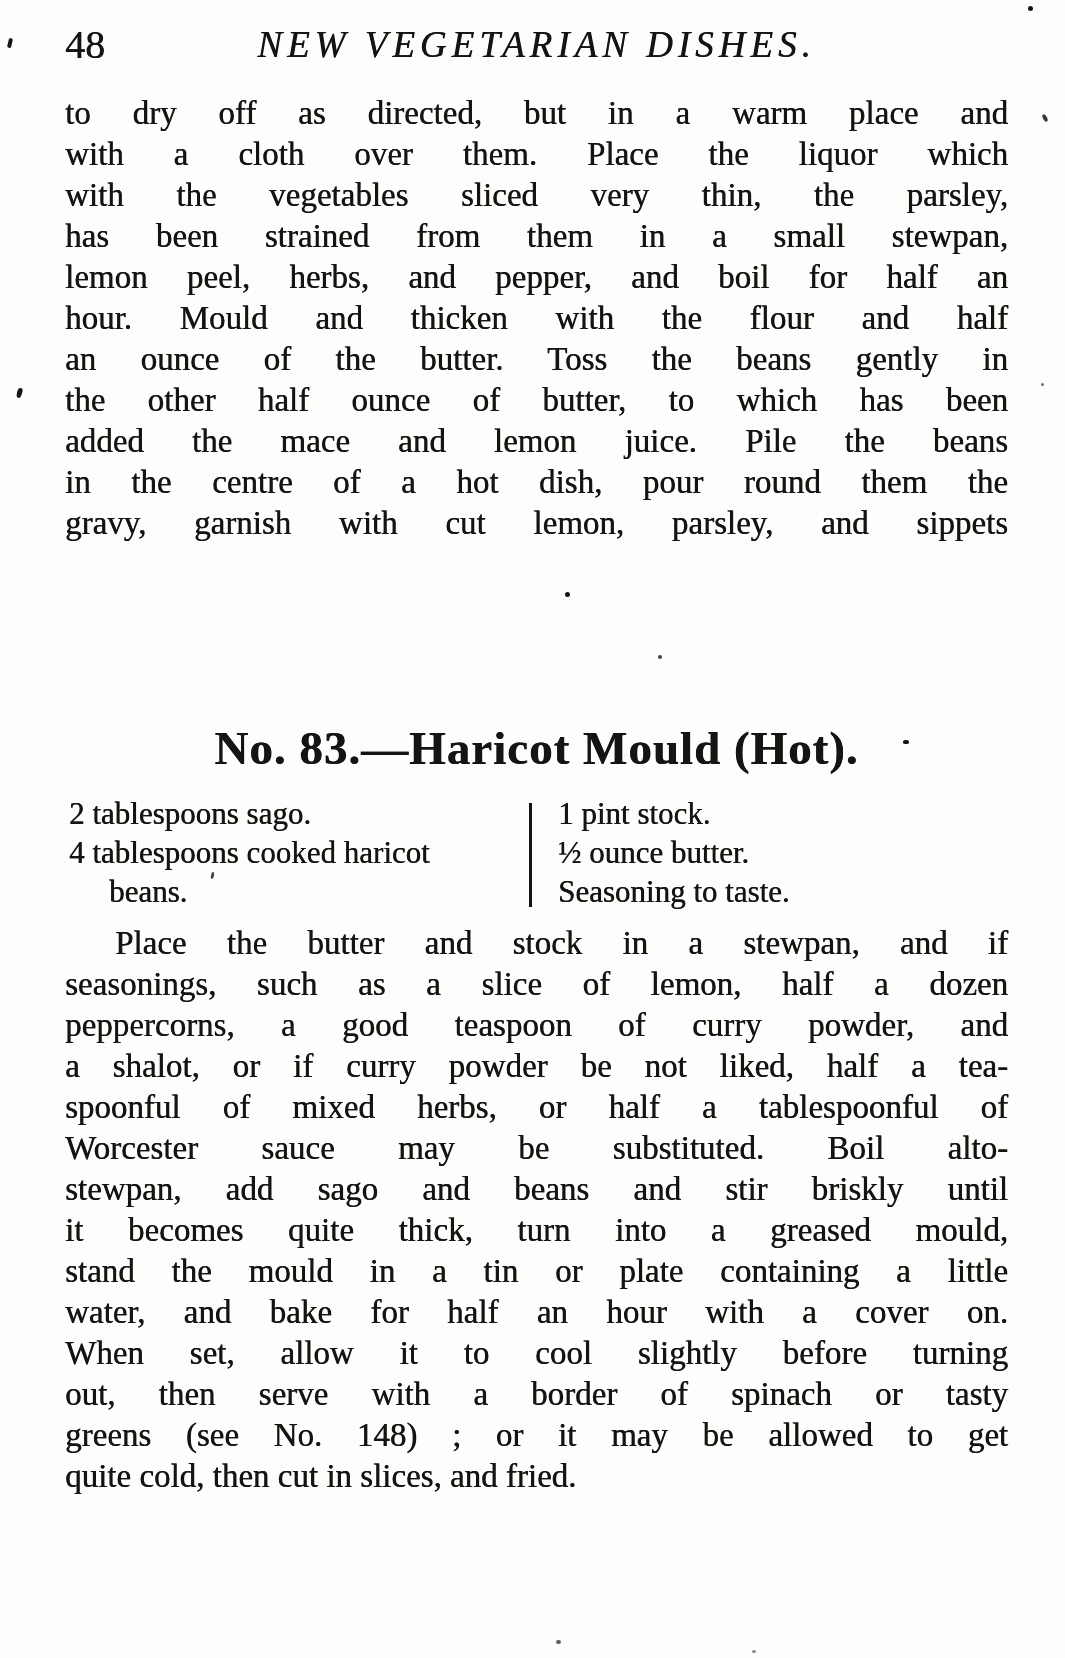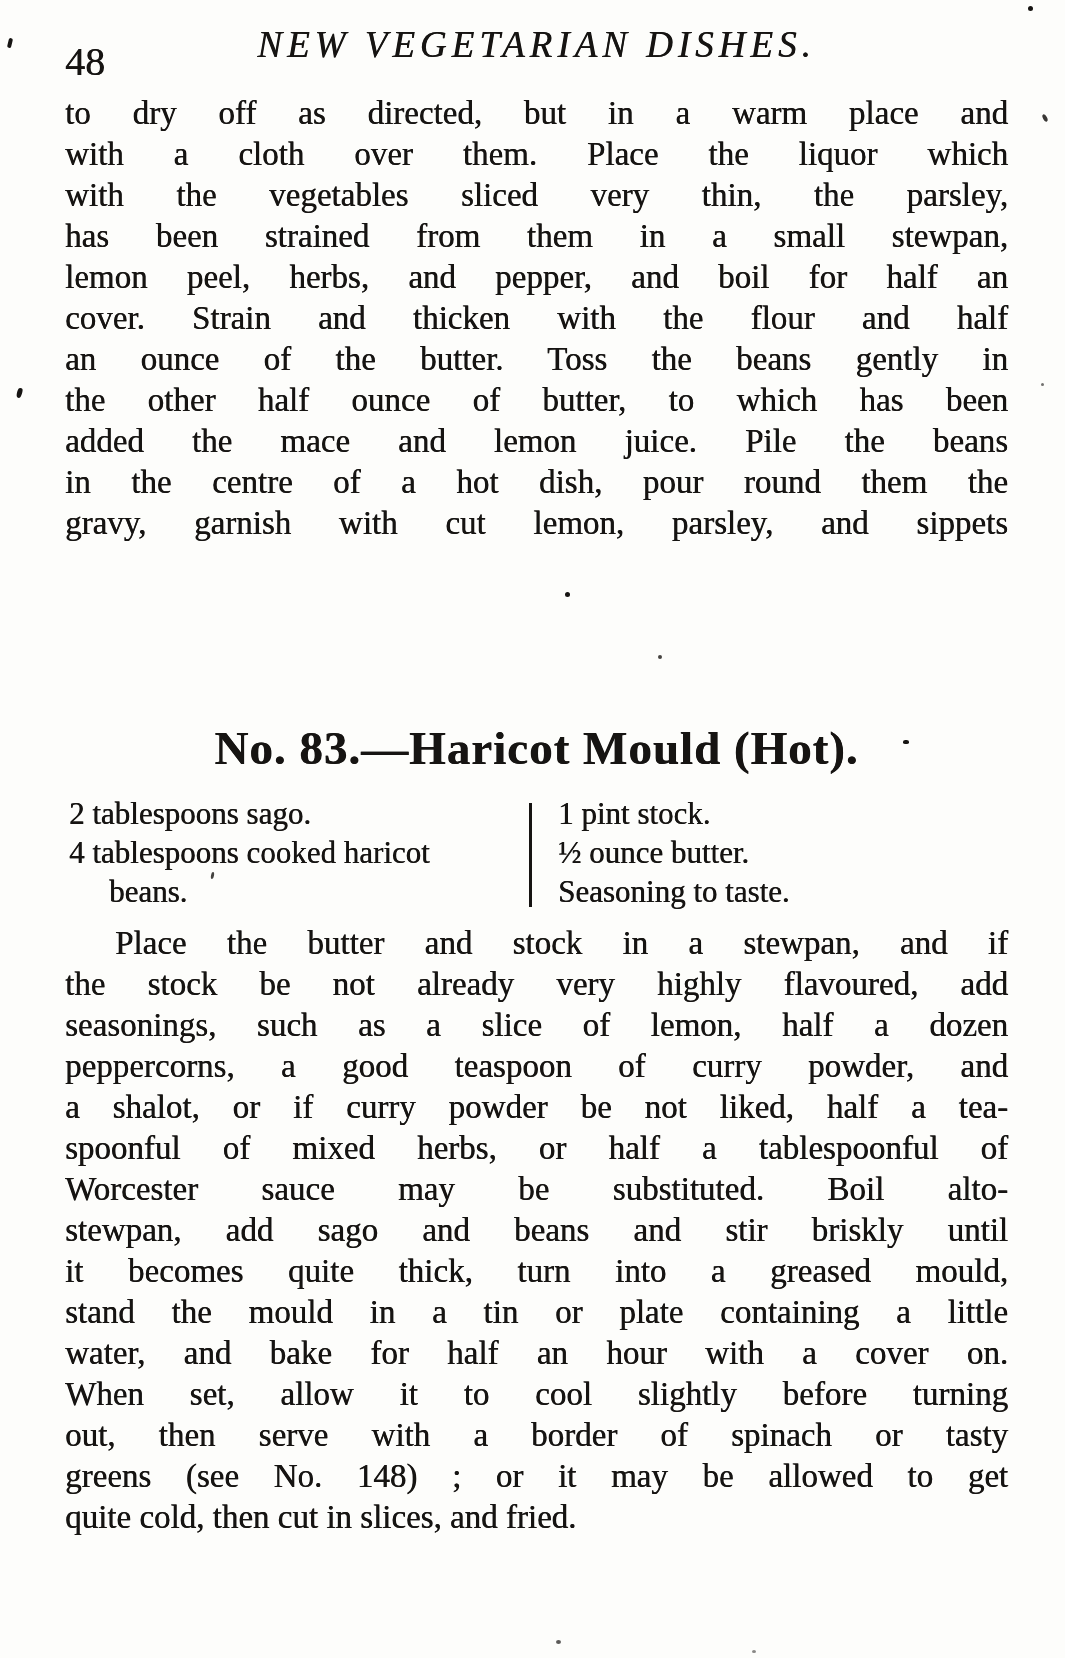--- a/index.html
+++ b/index.html
@@ -12,21 +12,21 @@
     width:1065px;height:1658px;
     background:var(--paper);
     color:var(--ink);
     font-family:"Liberation Serif","DejaVu Serif",serif;
     overflow:hidden;
     text-shadow:0.45px 0.3px 0 currentColor; 
   }
 
   
   .header{position:absolute;top:22px;left:65px;width:943px;height:48px;}
-  .pageno{position:absolute;left:0;top:20px;font-size:40px;line-height:40px;}
+  .pageno{position:absolute;left:0;top:3px;font-size:40px;line-height:40px;}
   .running-title{
     position:absolute;left:0;right:0;top:2px;
     text-align:center;
     font-style:italic;
     font-size:37px;line-height:42px;
     letter-spacing:5px;
     white-space:nowrap;
   }
 
   
@@ -83,21 +83,21 @@
     <span class="pageno">48</span>
     <span class="running-title">NEW VEGETARIAN DISHES.</span>
   </div>
 
   <div class="para para1">
       <div class="line">to dry off as directed, but in a warm place and</div>
       <div class="line">with a cloth over them.  Place the liquor which</div>
       <div class="line">with the vegetables sliced very thin, the parsley,</div>
       <div class="line">has been strained from them in a small stewpan,</div>
       <div class="line">lemon peel, herbs, and pepper, and boil for half an</div>
-      <div class="line">cover.  Strain and thicken with the flour and half</div>
+      <div class="line">hour.  Mould and thicken with the flour and half</div>
       <div class="line">an ounce of the butter.  Toss the beans gently in</div>
       <div class="line">the other half ounce of butter, to which has been</div>
       <div class="line">added the mace and lemon juice.  Pile the beans</div>
       <div class="line">in the centre of a hot dish, pour round them the</div>
       <div class="line">gravy, garnish with cut lemon, parsley, and sippets</div>
     </div>
 
   <h2 class="recipe-heading">No. 83.—Haricot Mould (Hot).</h2>
 
   <div class="ingredients">
@@ -109,21 +109,20 @@
     <div class="ing-divider"></div>
     <div class="ing-col right">
         <div class="line">1 pint stock.</div>
         <div class="line">½ ounce butter.</div>
         <div class="line last">Seasoning to taste.</div>
       </div>
   </div>
 
   <div class="para para2">
       <div class="line">Place the butter and stock in a stewpan, and if</div>
-      <div class="line">the stock be not already very highly flavoured, add</div>
       <div class="line">seasonings, such as a slice of lemon, half a dozen</div>
       <div class="line">peppercorns, a good teaspoon of curry powder, and</div>
       <div class="line">a shalot, or if curry powder be not liked, half a tea-</div>
       <div class="line">spoonful of mixed herbs, or half a tablespoonful of</div>
       <div class="line">Worcester sauce may be substituted.  Boil alto-</div>
       <div class="line">stewpan, add sago and beans and stir briskly until</div>
       <div class="line">it becomes quite thick, turn into a greased mould,</div>
       <div class="line">stand the mould in a tin or plate containing a little</div>
       <div class="line">water, and bake for half an hour with a cover on.</div>
       <div class="line">When set, allow it to cool slightly before turning</div>

